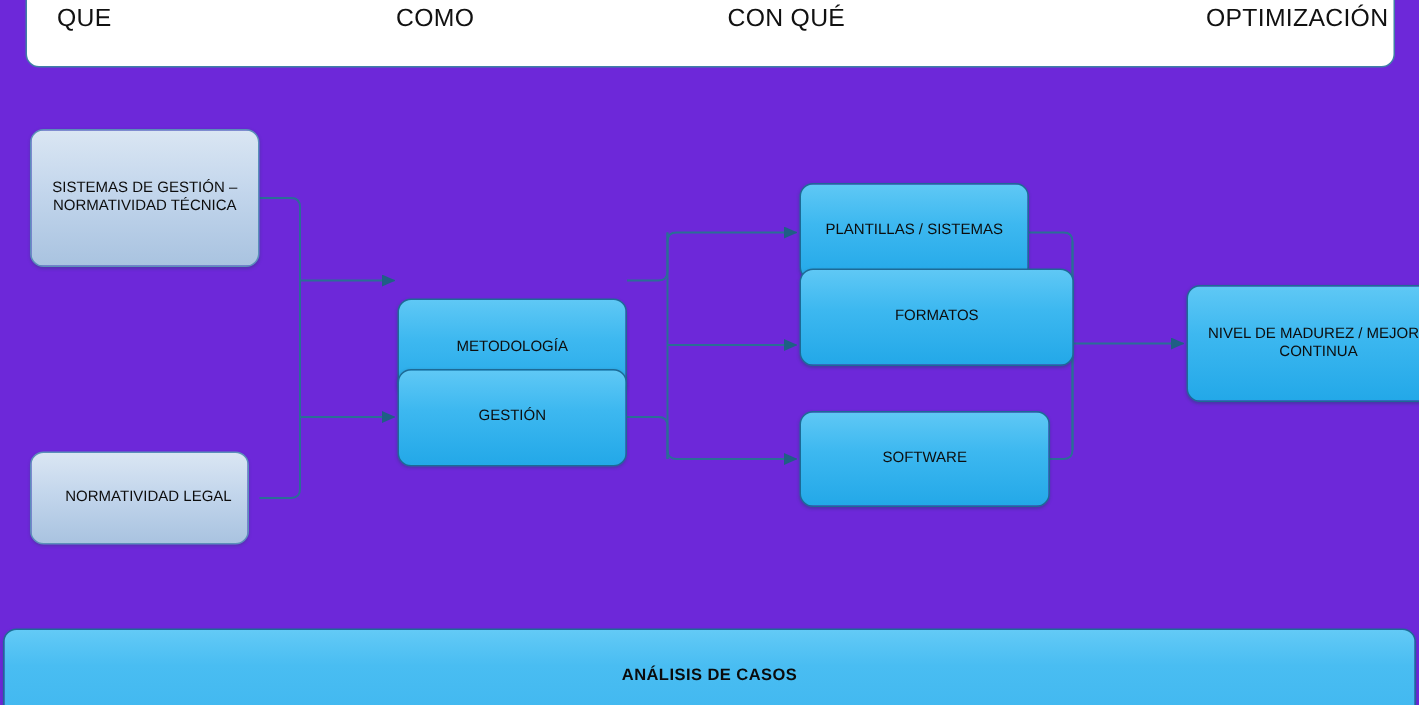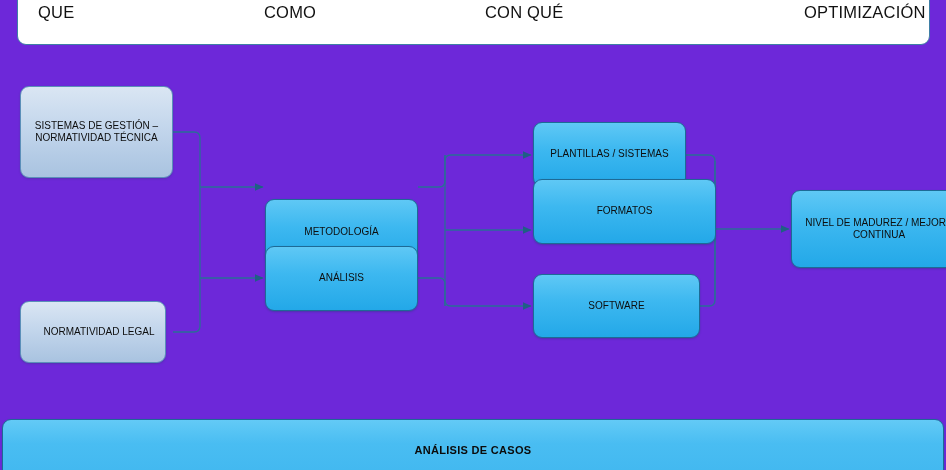--- a/index.html
+++ b/index.html
@@ -171,21 +171,21 @@
       <path d="M715,229 H789" marker-end="url(#arrowhead)"></path>
     </g>
   </svg>
 
   <div class="node pale" id="box-sistemas">SISTEMAS DE GESTIÓN – NORMATIVIDAD TÉCNICA</div>
 
   <div class="node pale" id="box-normlegal">NORMATIVIDAD LEGAL</div>
 
   <div class="node bright" id="box-metodologia">METODOLOGÍA</div>
 
-  <div class="node bright" id="box-tecnicas">ANÁLISIS</div>
+  <div class="node bright" id="box-tecnicas">GESTIÓN</div>
 
   <div class="node bright" id="box-plantillas">PLANTILLAS / SISTEMAS</div>
 
   <div class="node bright" id="box-formatos">FORMATOS</div>
 
   <div class="node bright" id="box-software">SOFTWARE</div>
 
   <div class="node bright" id="box-nivel">NIVEL DE MADUREZ / MEJORA CONTINUA</div>
 
   <div class="bottom-bar">

